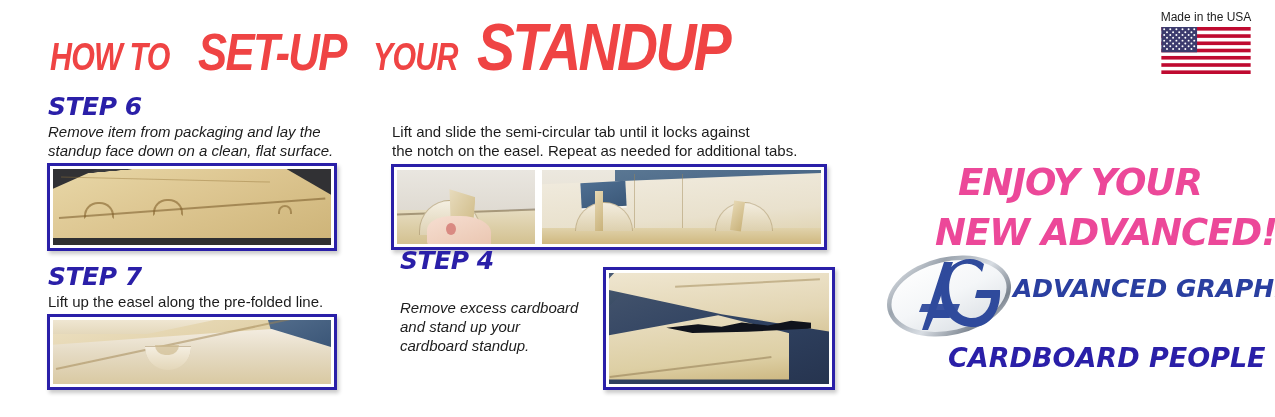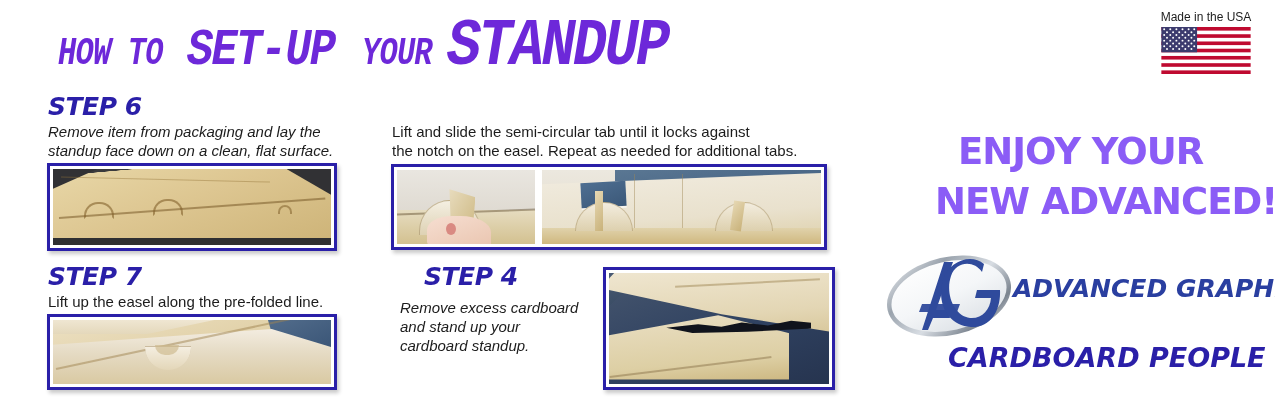--- a/index.html
+++ b/index.html
@@ -18,25 +18,25 @@
 
   .stage {
     position: absolute;
     inset: 0;
     background: #ffffff;
   }
 
   
   #main-title {
     position: absolute;
-    left: 58px;
+    left: 50px;
     top: 14px;
     white-space: nowrap;
-    color: #6d28d9;
-    font-family: Liberation Mono, monospace;
+    color: #ef4444;
+    font-family: Liberation Sans, sans-serif;
     font-weight: bold;
     font-style: italic;
     letter-spacing: -0.5px;
     line-height: 1;
   }
   #main-title .t-sm {
     font-size: 38px;
     letter-spacing: -1px;
     transform: scaleX(0.80);
     display: inline-block;
@@ -293,27 +293,29 @@
   }
   .s4 .carpetTL {
     position: absolute; left: 0; top: 0; width: 22%; height: 30%;
     background: linear-gradient(160deg,#4a5a73,#33475f);
     clip-path: polygon(0 0, 72% 0, 0 100%);
   }
 
   
   #promo-line1, #promo-line2 {
     position: absolute;
-    color: #8b5cf6;
+    color: #ec4899;
     font-family: "DejaVu Sans", sans-serif;
     font-weight: bold;
+    font-style: italic;
     font-size: 37px;
     letter-spacing: -1px;
     white-space: nowrap;
     line-height: 1;
+    margin-top: 31px;
   }
   #promo-line1 { left: 958px; top: 133px; }
   #promo-line2 { left: 935px; top: 183px; }
 
   .ag-logo {
     position: absolute;
     left: 878px;
     top: 248px;
     width: 142px;
     height: 96px;
@@ -428,21 +430,21 @@
           <div class="base"></div>
           <div class="disc2 one"></div>
           <div class="vtab one"></div>
           <div class="disc2 two"></div>
           <div class="vtab two"></div>
         </div>
       </div>
     </div>
   </div>
 
-  <div class="step-head" style="left:400px; top:264px;margin-left:24px;">STEP 4</div>
+  <div class="step-head" style="left:400px; top:248px;">STEP 4</div>
   <div class="step-body" style="left:400px; top:298px; width:220px;font-style:italic;">Remove excess cardboard
 and stand up your
 cardboard standup.</div>
   <div class="photo-frame" style="left:603px; top:267px; width:232px; height:123px;">
     <div class="inner">
       <div class="ph">
         <div class="scene s4">
           <div class="carpetTL"></div>
           <div class="slabA"></div>
           <div class="slabB"></div>

